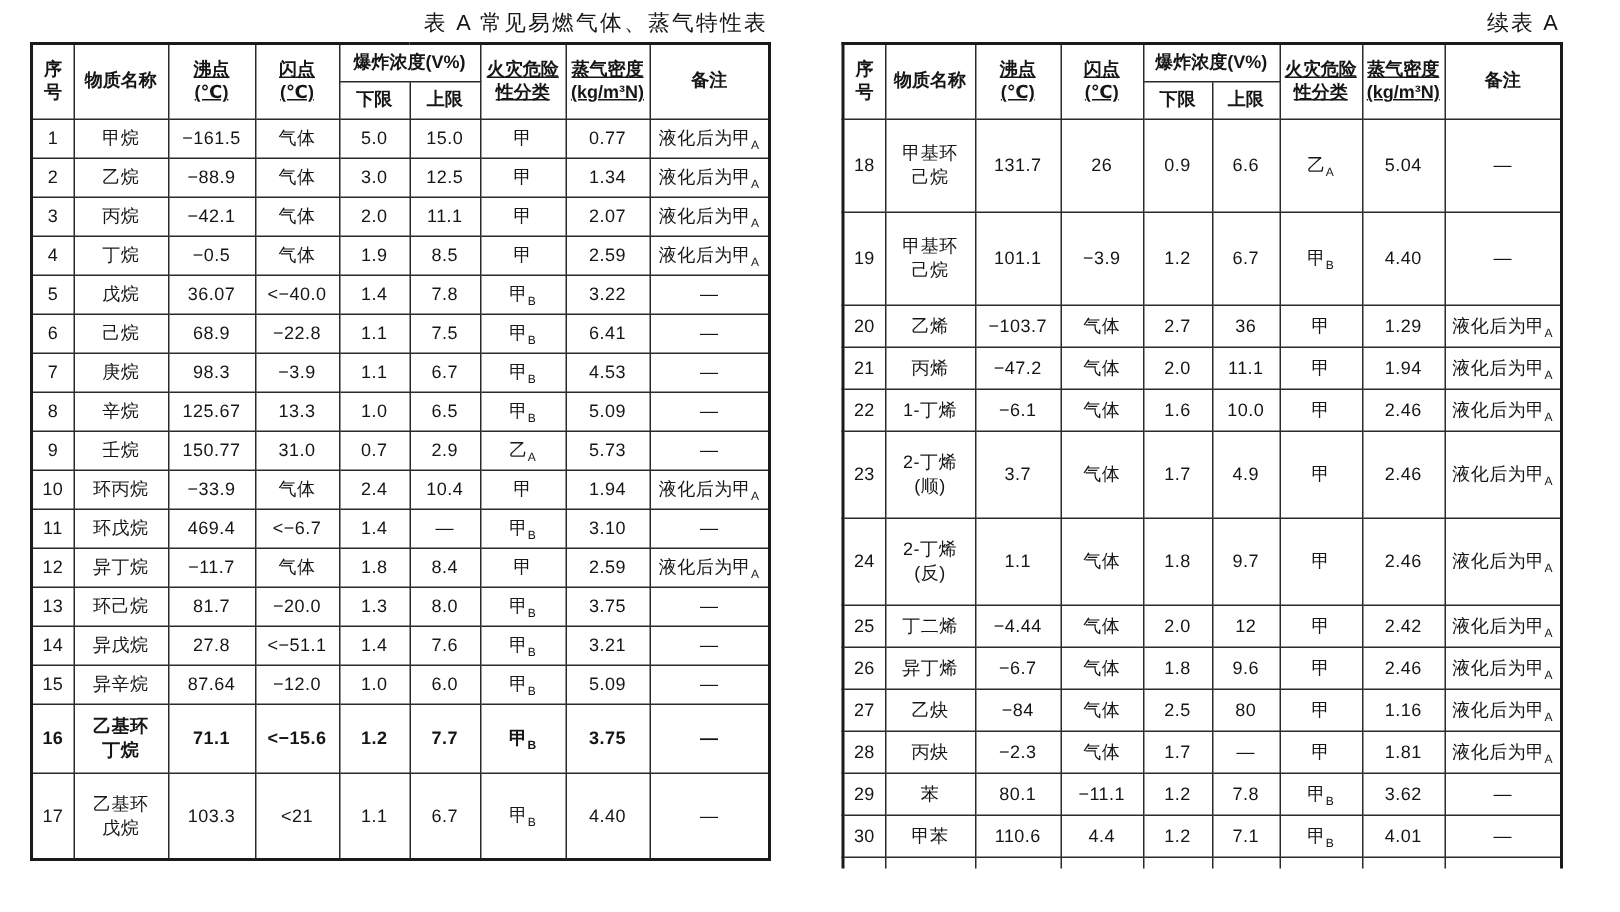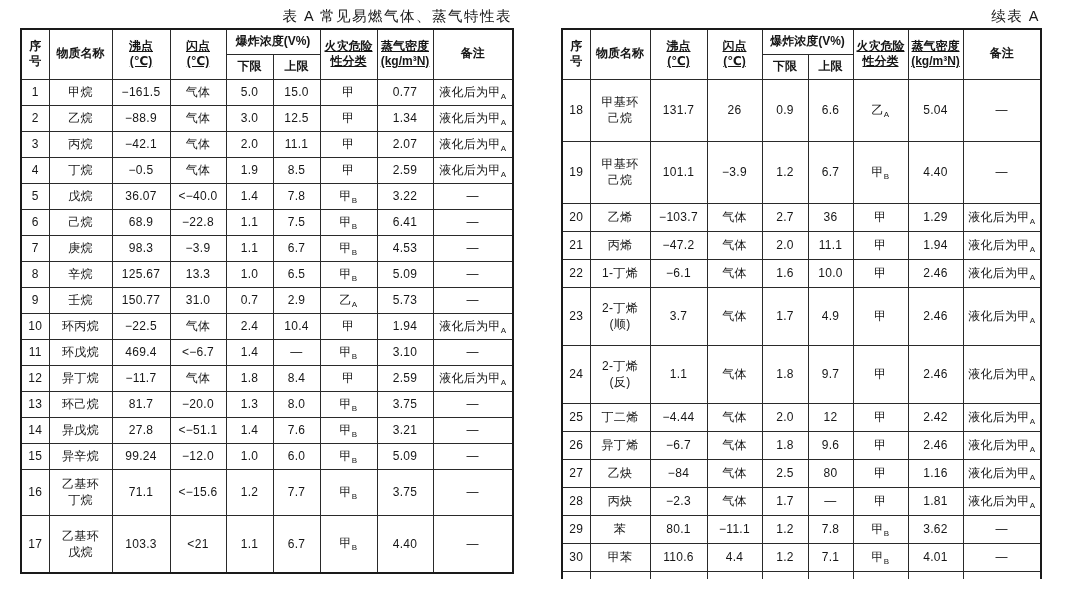--- a/index.html
+++ b/index.html
@@ -25,21 +25,21 @@
     font-size:12px;padding:1px 2px;overflow:hidden;
   }
   .spec-table th{font-weight:bold;line-height:1.3;}
   .spec-table thead tr{height:25px;}
   .pre{white-space:pre-line;text-decoration:underline;}
   .spec-table td{letter-spacing:0.3px;}
   .spec-table td.name-cell{padding:1px 7px;word-break:break-all;line-height:1.35;}
   .spec-table sub{font-size:8px;line-height:0;}
   
   .tbl-section.left tbody tr{height:26px;}
-  .tbl-section.left tbody tr:nth-child(16){height:46px;}
+  .tbl-section.left tbody tr:nth-child(16){height:46px;font-weight:bold;}
   .tbl-section.left tbody tr:nth-child(17){height:58px;}
   
   .tbl-section.right tbody tr{height:28px;margin-left:46px;}
   .tbl-section.right tbody tr:nth-child(1),
   .tbl-section.right tbody tr:nth-child(2){height:62px;}
   .tbl-section.right tbody tr:nth-child(6),
   .tbl-section.right tbody tr:nth-child(7){height:58px;}
   
   .tbl-section.right tbody tr:last-child{height:8px;}
   .tbl-section.right tbody tr:last-child td{border-bottom:none;}
@@ -179,21 +179,21 @@
             <td>31.0</td>
             <td>0.7</td>
             <td>2.9</td>
             <td>乙<sub>A</sub></td>
             <td>5.73</td>
             <td>—</td>
           </tr>
           <tr>
             <td>10</td>
             <td class="name-cell">环丙烷</td>
-            <td>−22.5</td>
+            <td>−33.9</td>
             <td>气体</td>
             <td>2.4</td>
             <td>10.4</td>
             <td>甲</td>
             <td>1.94</td>
             <td>液化后为甲<sub>A</sub></td>
           </tr>
           <tr>
             <td>11</td>
             <td class="name-cell">环戊烷</td>
@@ -234,21 +234,21 @@
             <td>&lt;−51.1</td>
             <td>1.4</td>
             <td>7.6</td>
             <td>甲<sub>B</sub></td>
             <td>3.21</td>
             <td>—</td>
           </tr>
           <tr>
             <td>15</td>
             <td class="name-cell">异辛烷</td>
-            <td>99.24</td>
+            <td>87.64</td>
             <td>−12.0</td>
             <td>1.0</td>
             <td>6.0</td>
             <td>甲<sub>B</sub></td>
             <td>5.09</td>
             <td>—</td>
           </tr>
           <tr>
             <td>16</td>
             <td class="name-cell">乙基环丁烷</td>

